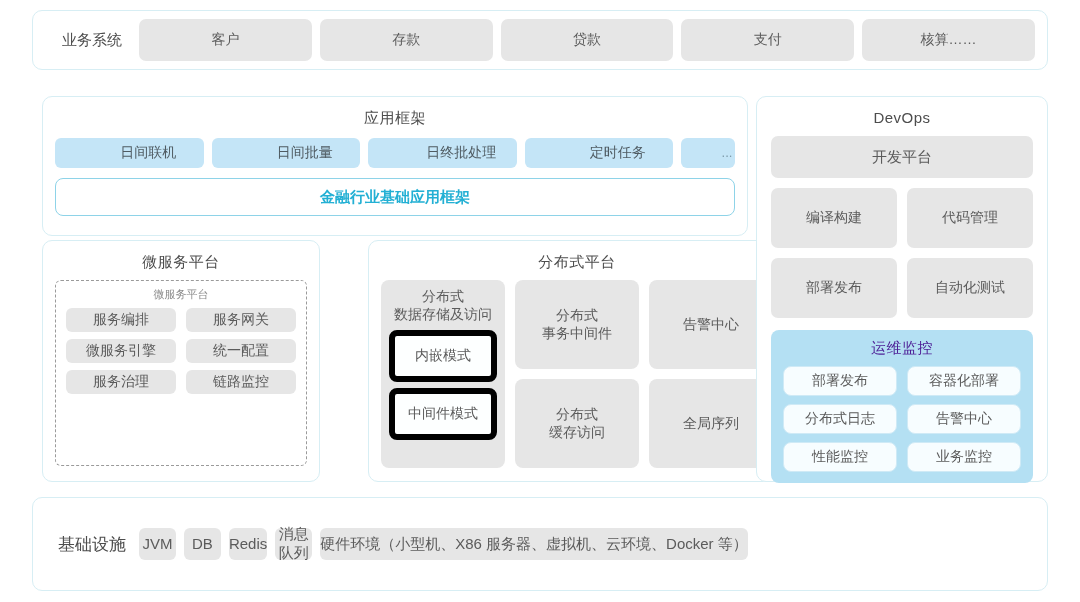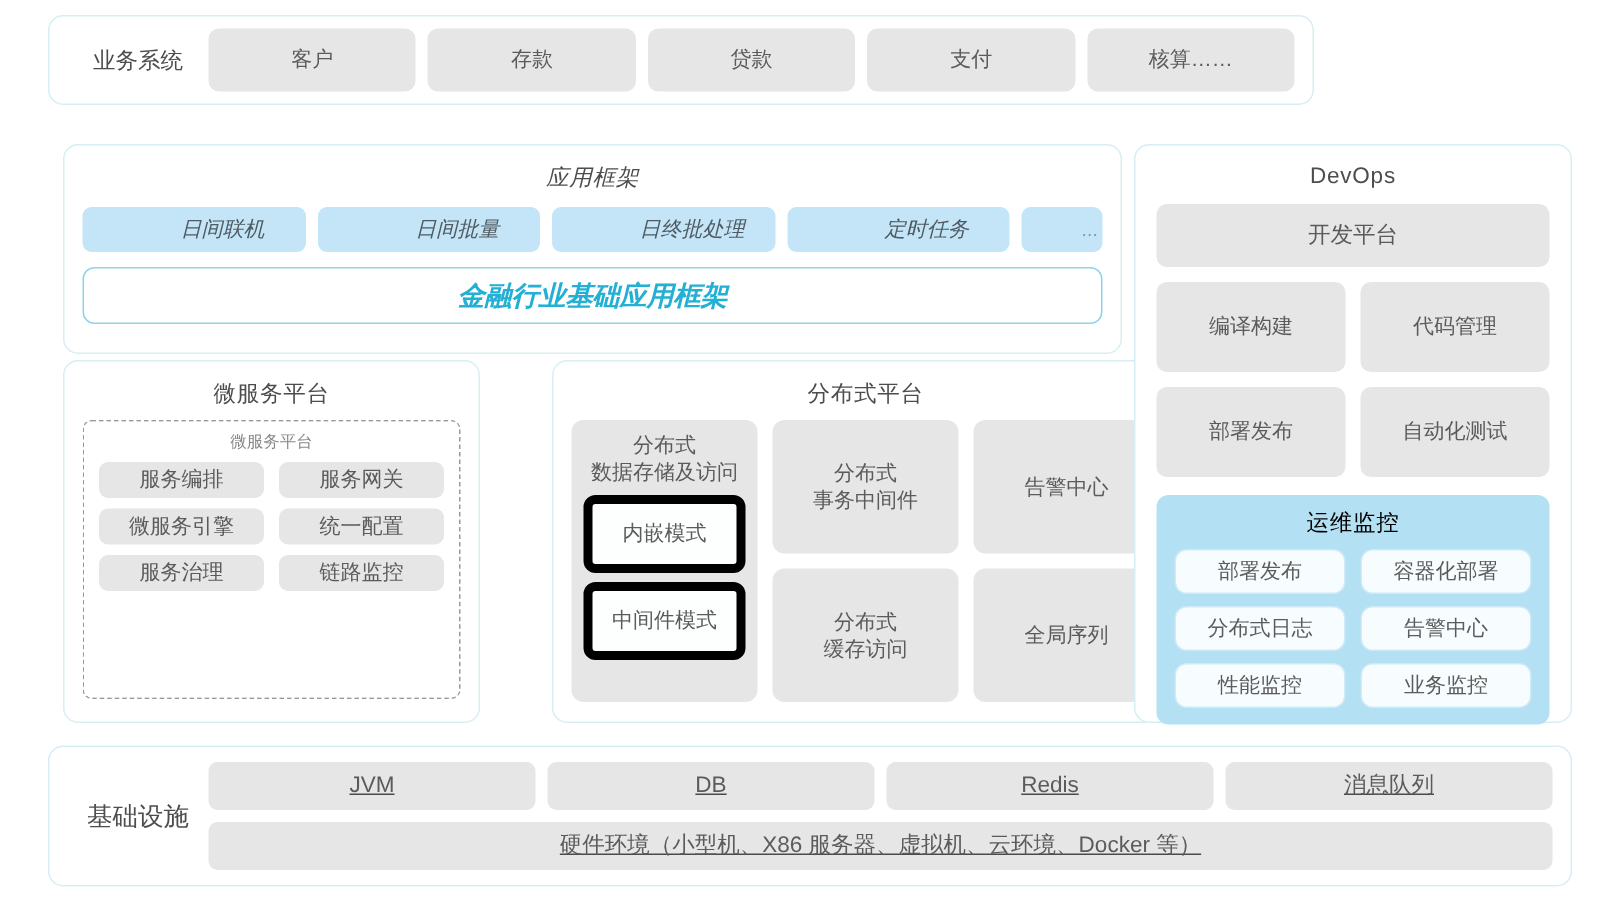--- a/index.html
+++ b/index.html
@@ -59,21 +59,21 @@
   }
   .chip.white-soft {
     background: #f7fdff;
     border: 1px solid #cfeaf6;
     color: #5b5b5b;
     border-radius: 8px;
   }
 
   
   #business-row {
-    left: 32px;  top: 10px;  width: 844px; height: 60px;
+    left: 32px;  top: 10px;  width: 1016px; height: 60px;
     display: flex; align-items: center;
     padding: 0 12px;
   }
   #business-row .row-label {
     flex: 0 0 94px;
     font-size: 15px;
     color: #4d4d4d;
     text-align: center;
   }
   #business-row .chips {
@@ -81,38 +81,37 @@
     display: flex;
     gap: 8px;
     height: 42px;
   }
   #business-row .chips .chip { flex: 1 1 0; border-radius: 7px; }
 
   
   #app-framework-panel {
     left: 42px; top: 96px; width: 706px; height: 140px;
     padding: 8px 12px 10px;
-    font-style: italic;
   }
   #app-framework-panel .panel-title { margin: 4px 0 10px; }
   #app-framework-row {
     display: flex; gap: 8px; height: 30px; margin-bottom: 10px;
   }
   #app-framework-row .chip { border-radius: 6px; font-size: 14px; padding-left: 38px; }
   #app-framework-row .chip:nth-child(1),
   #app-framework-row .chip:nth-child(2),
   #app-framework-row .chip:nth-child(3),
   #app-framework-row .chip:nth-child(4) { flex: 1 1 0; }
   #app-framework-row .chip:nth-child(5) { flex: 0 0 54px; font-size: 13px; color: #7d9aa8; }
   #finance-base-framework {
     height: 36px; border-radius: 8px;
     background: #ffffff;
     border: 1px solid #8ed3e8;
     display: flex; align-items: center; justify-content: center;
-    font-size: 18px; font-weight: bold; color: #23b0d4;
+    font-size: 15px; font-weight: bold; color: #23b0d4;
   }
 
   
   #microservice-panel {
     left: 42px; top: 240px; width: 278px; height: 242px;
     padding: 8px 12px 12px;
   }
   #microservice-panel .panel-title { margin: 4px 0 8px; }
   #microservice-inner {
     box-sizing: border-box;
@@ -177,37 +176,37 @@
     display: grid; grid-template-columns: 1fr 1fr; gap: 10px;
     margin-bottom: 12px;
   }
   #devops-grid .chip { height: 60px; border-radius: 7px; font-size: 14px; }
   #ops-monitor {
     box-sizing: border-box;
     background: #b4e0f3;
     border-radius: 8px;
     padding: 7px 12px 11px;
   }
-  #ops-monitor .panel-title { margin: 2px 0 8px; color: #000000; font-size: 15px; }
+  #ops-monitor .panel-title { margin: 2px 0 8px; color: #4c1d95; font-size: 15px; }
   #ops-monitor-grid {
     display: grid; grid-template-columns: 1fr 1fr; gap: 8px 10px;
   }
   #ops-monitor-grid .chip { height: 30px; font-size: 14px; }
 
   
   #infrastructure-row {
     left: 32px; top: 497px; width: 1016px; height: 94px;
     display: flex; align-items: center;
     padding: 0 12px;
   }
   #infrastructure-row .row-label {
     flex: 0 0 94px; font-size: 17px; color: #4d4d4d; text-align: center;
   }
   #infrastructure-col {
-    flex: 1 1 auto; display: flex; flex-direction: column; gap: 8px; text-decoration: underline;
+    flex: 1 1 auto; display: flex; gap: 8px;
   }
   #infra-top { display: flex; gap: 8px; height: 32px; }
   #infra-top .chip { flex: 1 1 0; border-radius: 6px; font-size: 15px; }
   #infra-hardware { height: 32px; border-radius: 6px; font-size: 15px; }
 </style>
 </head>
 <body>
 
 <div class="page">
 

